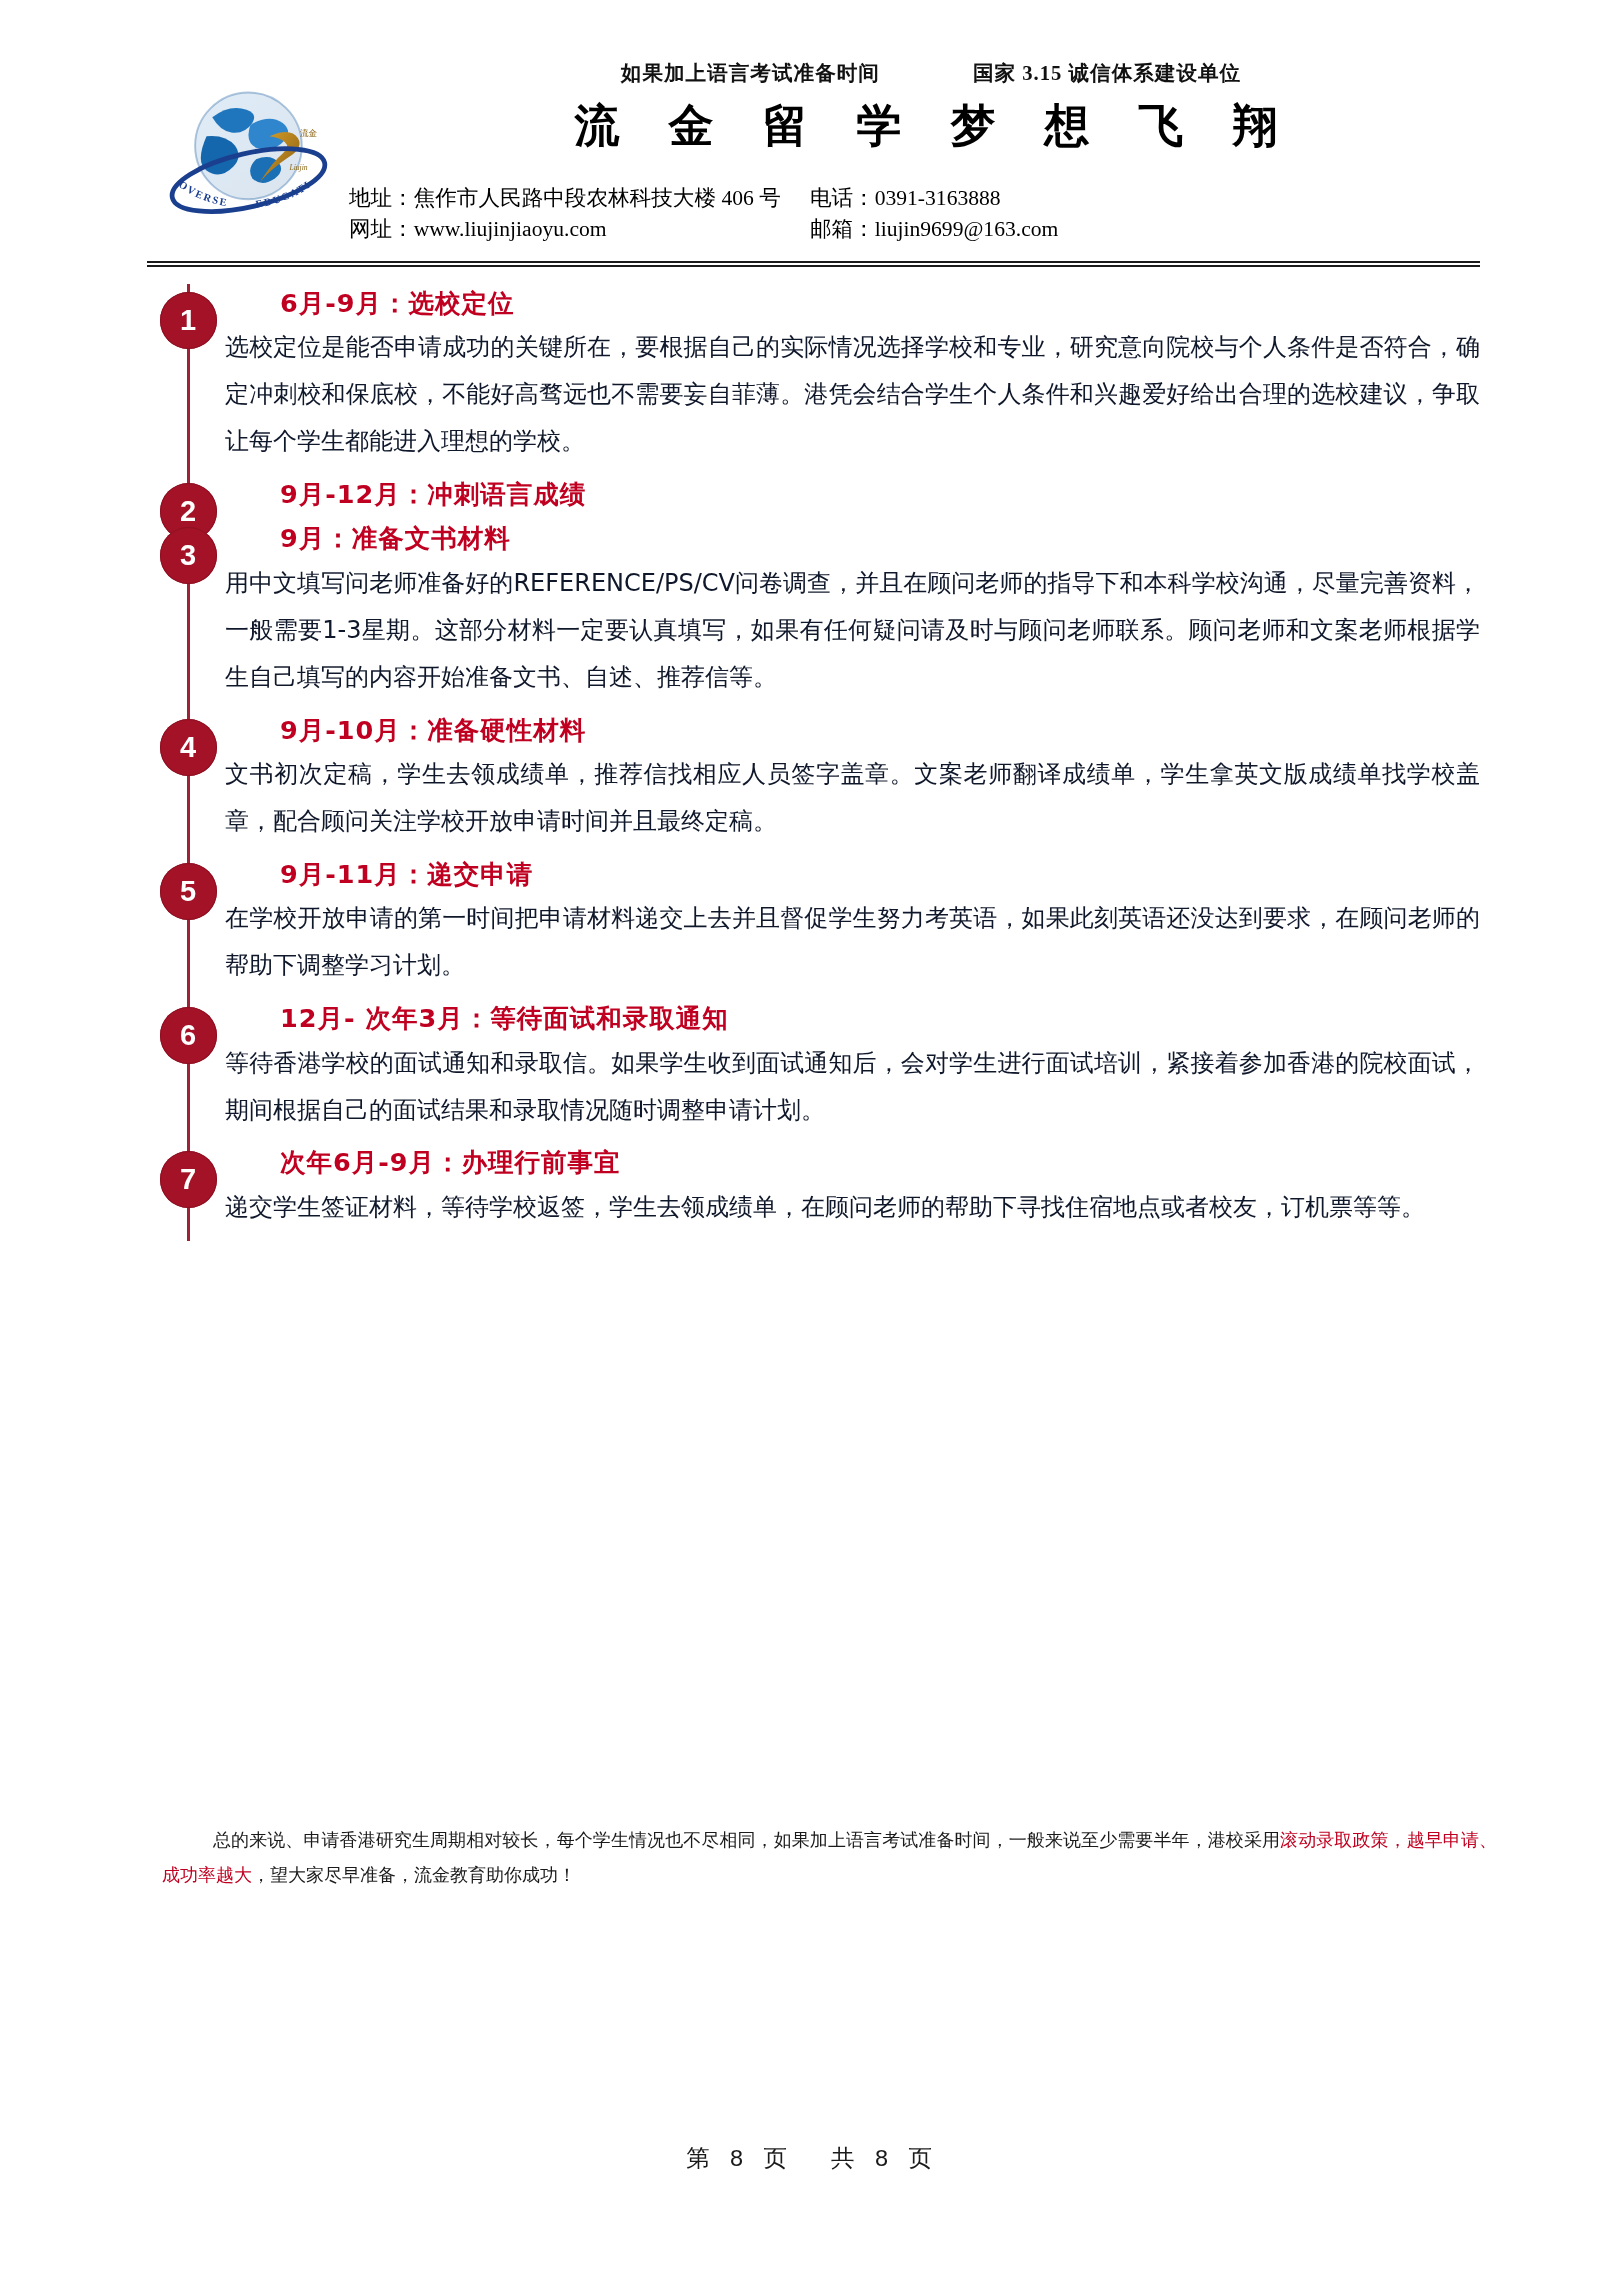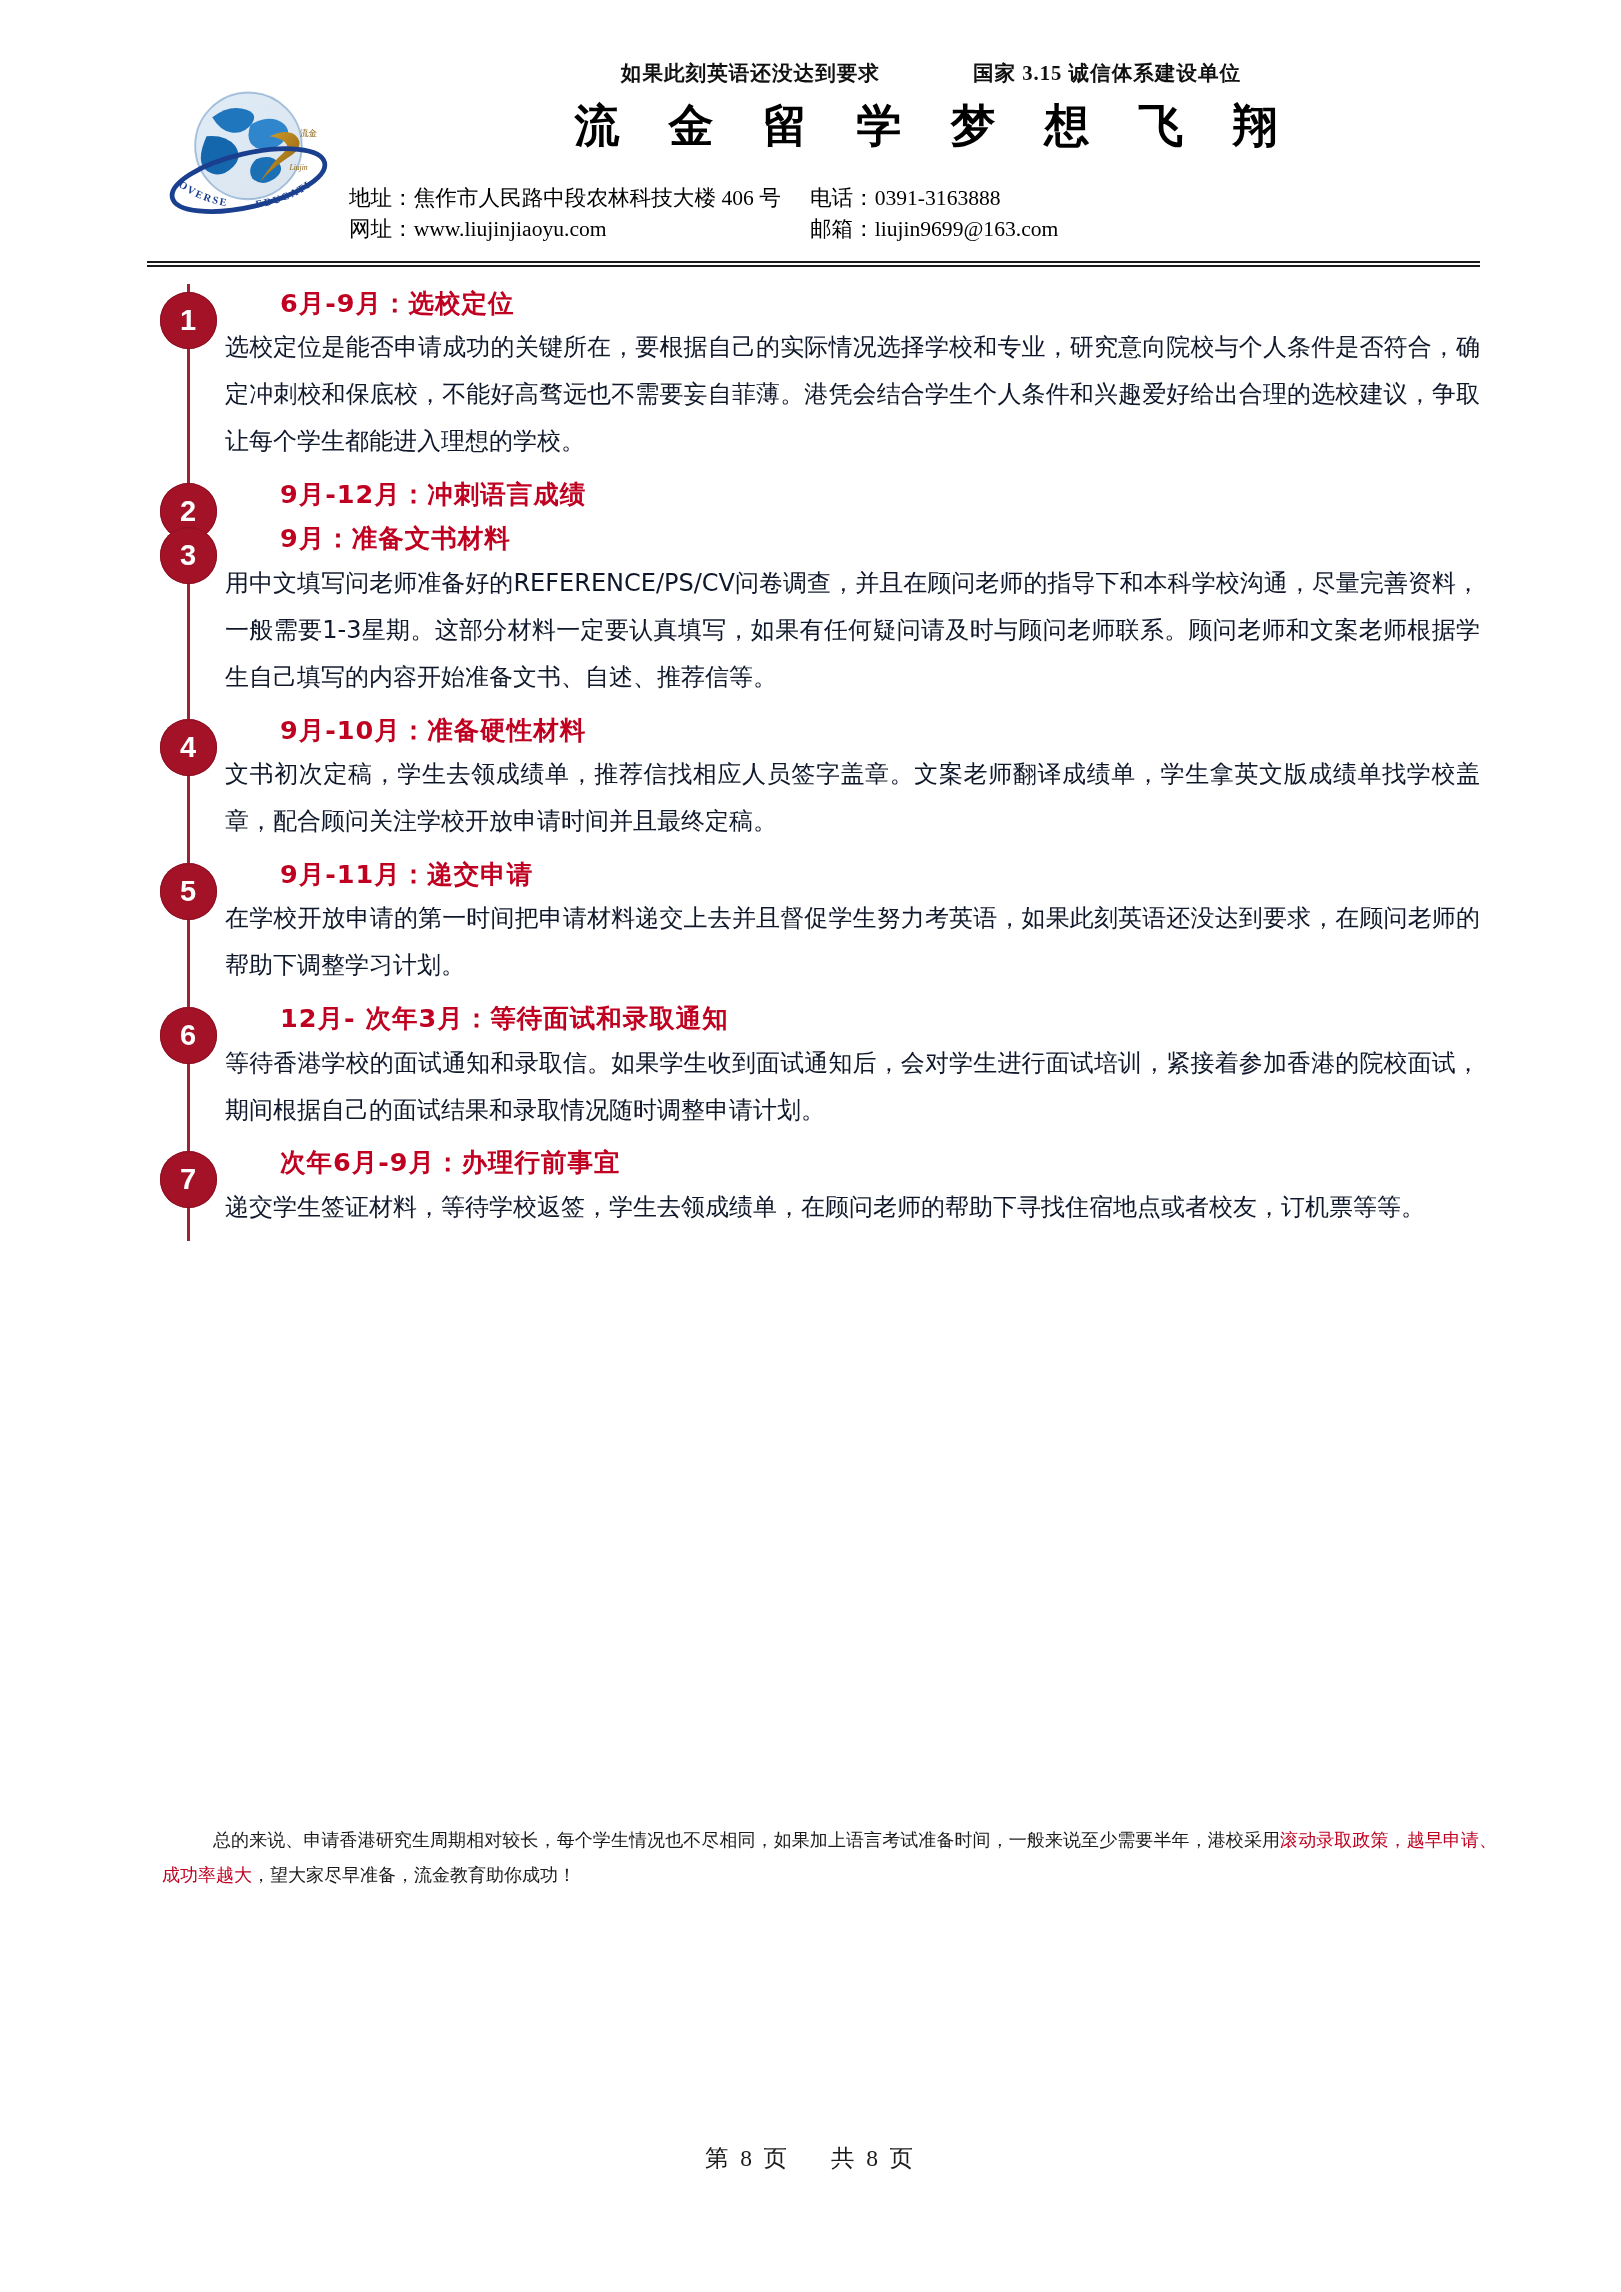--- a/index.html
+++ b/index.html
@@ -172,21 +172,21 @@
     color: #c00020;
   }
 
   
   .footer {
     position: absolute;
     left: 0;
     top: 2142px;
     width: 100%;
     text-align: center;
-    font-family: Liberation Serif, serif;
+    font-family: Liberation Mono, monospace;
     font-size: 23.5px;
     color: #1a1a1a;
     letter-spacing: 2.9px;
   }
   .footer .gap { display: inline-block; width: 41px; }
 </style>
 </head>
 <body>
 
 <div class="page">
@@ -228,21 +228,21 @@
         </text>
         <path id="ringPathR" d="M104 137 q38 -6 62 -26" fill="none"></path>
         <text font-size="11" font-weight="bold" fill="#1b3f8f" font-family="'Liberation Serif',serif" letter-spacing="2">
           <textPath href="#ringPathR">EDUCATION</textPath>
         </text>
       </svg>
     </div>
 
     <div class="lh-right">
       <div class="lh-toplines">
-        <span>如果此刻英语还没达到要求</span>
+        <span>如果加上语言考试准备时间</span>
         <span>国家 3.15 诚信体系建设单位</span>
       </div>
 
       <div class="lh-bigtitle">
         <span class="ch">流</span>
         <span class="ch">金</span>
         <span class="ch">留</span>
         <span class="ch">学</span>
         <span class="ch">梦</span>
         <span class="ch">想</span>

